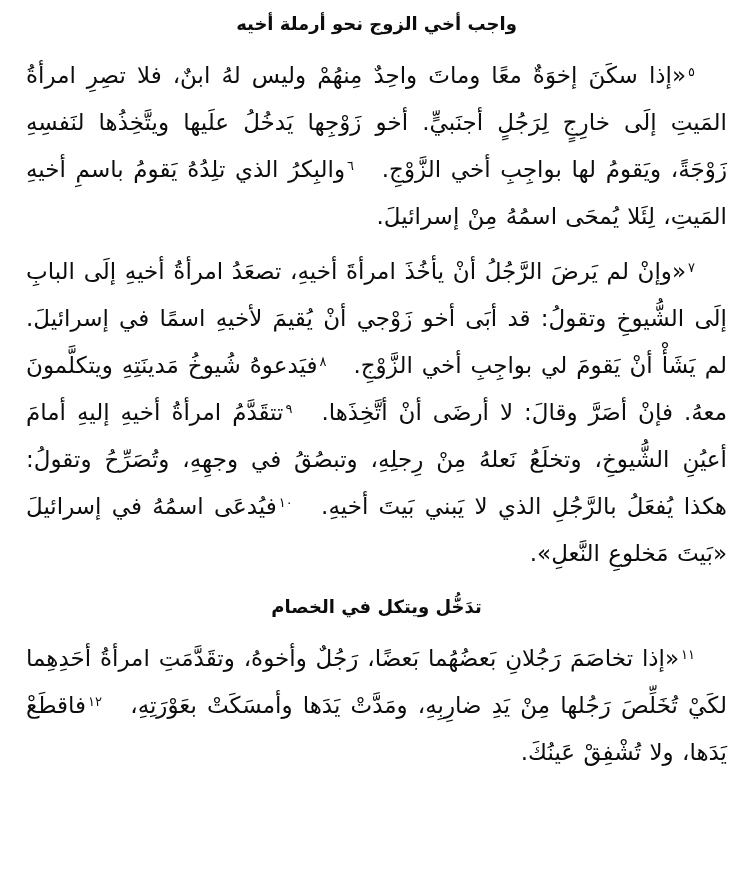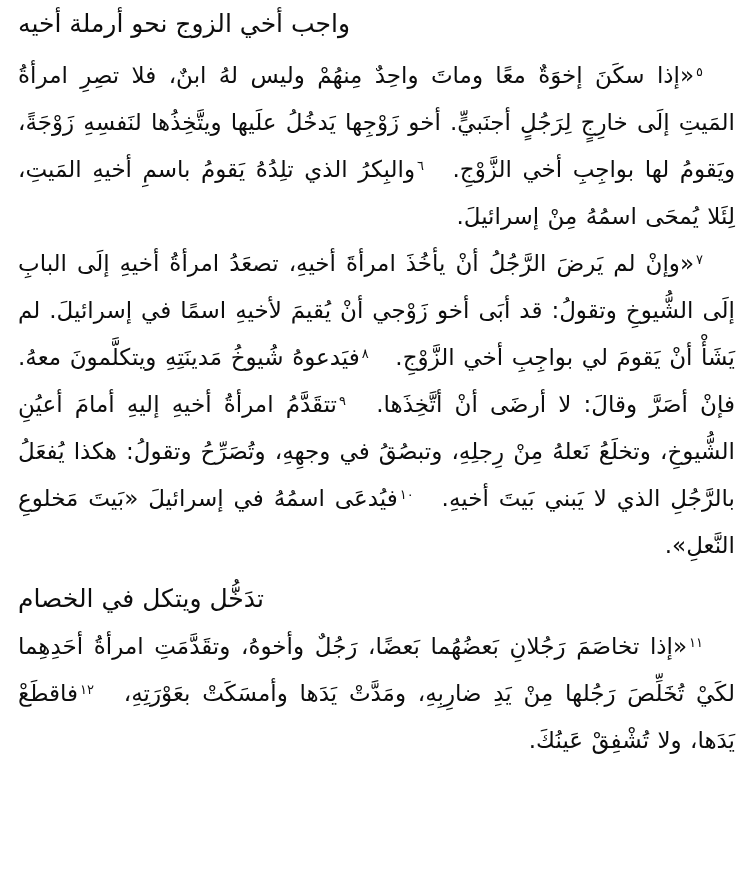--- a/index.html
+++ b/index.html
@@ -11,32 +11,32 @@
   .page {
     width: 743px; height: 894px;
     padding: 4px 8px 0 18px;
     direction: rtl;
     color: #0d0d0d;
     font-family: "DejaVu Sans", sans-serif;
     overflow: hidden;
     background: #ffffff;
   }
   .section-heading {
-    font-size: 25px;
-    font-weight: normal;
-    text-align: left;
+    font-size: 18px;
+    font-weight: bold;
+    text-align: center;
     margin: 0 0 8px 0;
     line-height: 40px;
     letter-spacing: 0;
   }
   .section-heading.second {
     margin: 10px 0 4px 0;
   }
   .verse-para {
-    margin: 0;
+    margin: 8px;
     font-size: 23px;
     line-height: 47px;
     text-align: justify;
     text-indent: 14px;
     word-spacing: 1px;
   }
   .verse-num {
     display: inline-block;
     font-size: 13px;
     line-height: 0;

